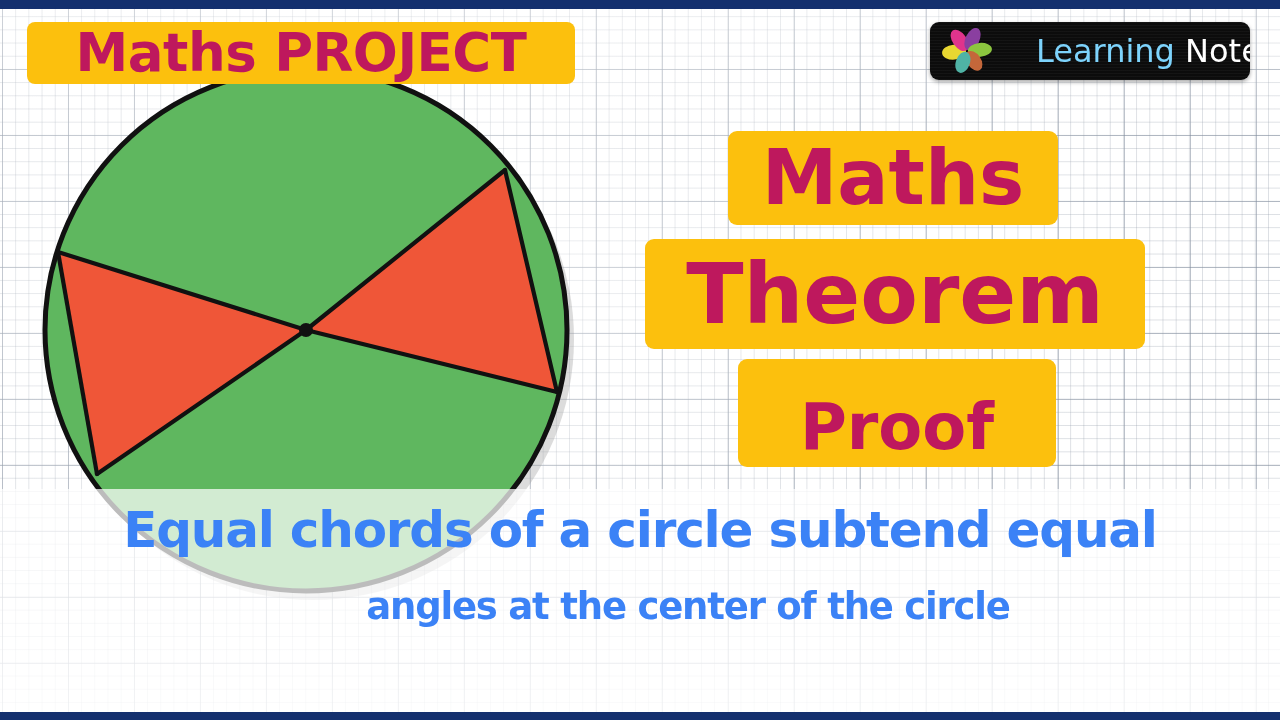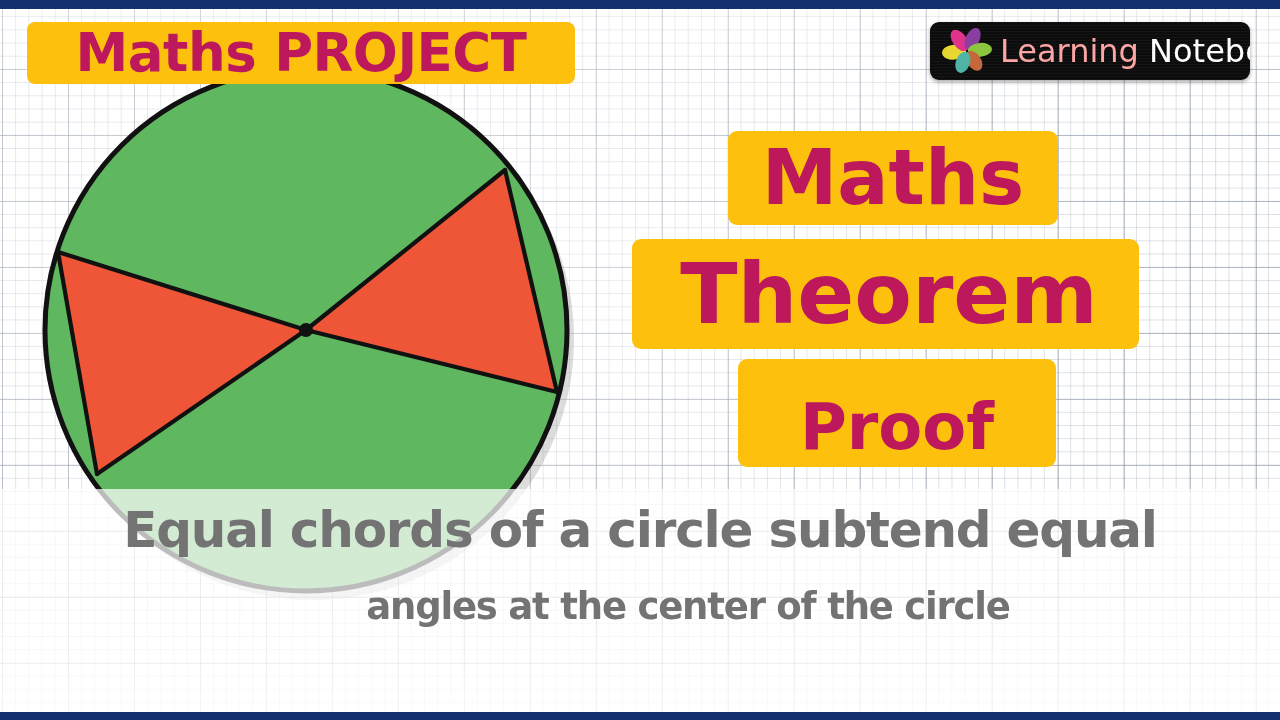--- a/index.html
+++ b/index.html
@@ -107,21 +107,21 @@
     border-radius: 8px;
   }
   #banner-maths-project .pill-text {
     font-size: 53px;
     letter-spacing: -0.5px;
     transform: translateY(-1px);
   }
 
   
   #title-line-1 { left: 728px; top: 131px;  width: 330px; height: 94px; }
-  #title-line-2 { left: 632px; top: 239px;  width: 500px; height: 110px; padding-left: 7px; }
+  #title-line-2 { left: 645px; top: 239px;  width: 500px; height: 110px; }
   #title-line-3 { left: 738px; top: 359px;  width: 318px; height: 108px; }
 
   #title-line-1 .pill-text { font-size: 76px; }
   #title-line-2 .pill-text { font-size: 84px; }
   #title-line-3 .pill-text { font-size: 64px; margin-top: 28px; }
 
   
   #logo-learning-notebook {
     position: absolute;
     left: 930px;
@@ -148,30 +148,30 @@
   #logo-learning-notebook .logo-words {
     margin-left: 6px;
     font-size: 32px;
     font-weight: 400;
     white-space: nowrap;
     line-height: 1;
     position: relative;
     z-index: 2;
     font-family: "DejaVu Sans", sans-serif;
   }
-  .logo-word-learning { color: #fca5a5; }
+  .logo-word-learning { color: #7dd3fc; margin-left: 36px; }
   .logo-word-notebook { color: #ffffff; }
 
   
   .caption {
     position: absolute;
     left: 0;
     width: 1280px;
     text-align: center;
-    color: #737373;
+    color: #3b82f6;
     font-family: "DejaVu Sans", sans-serif;
     font-weight: 700;
     white-space: nowrap;
     line-height: 1;
   }
   #caption-line-1 { top: 505px; font-size: 50px; letter-spacing: -1.2px; }
   #caption-line-2 { top: 588px; font-size: 37px; letter-spacing: -1.2px; padding-left: 48px; }
 </style>
 </head>
 <body>

